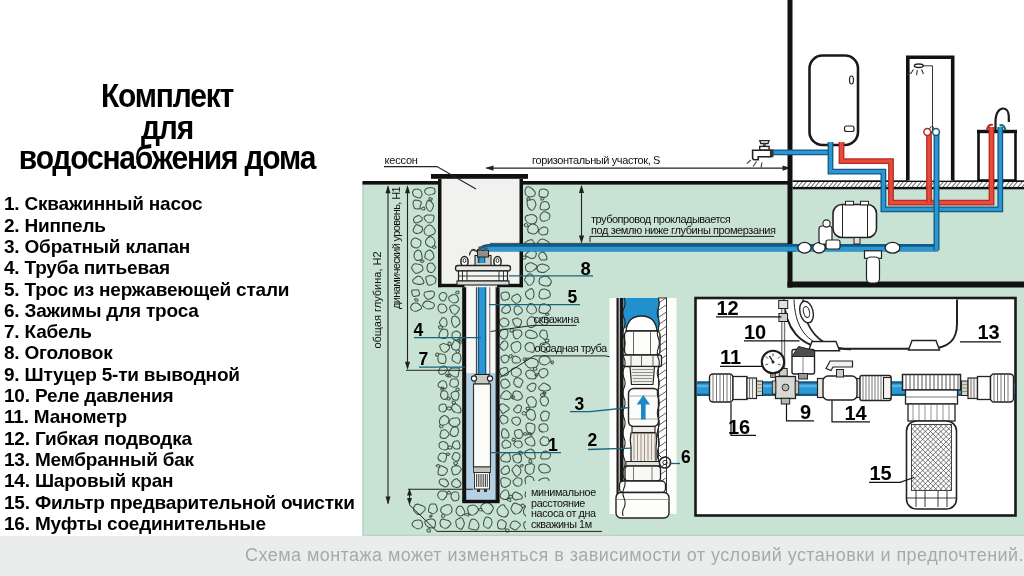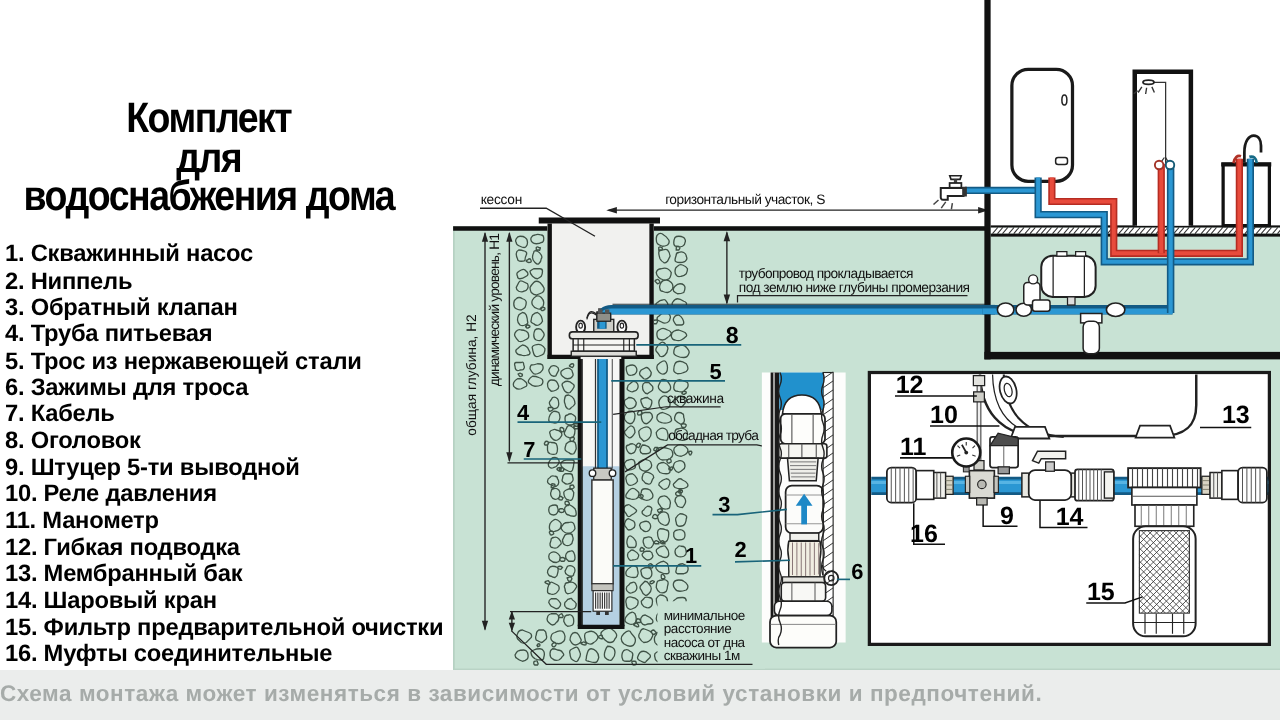--- a/index.html
+++ b/index.html
@@ -7,21 +7,21 @@
 .abs{position:absolute}
 </style></head>
 <body>
 
 <div class="abs" style="left:-4px;top:79.5px;width:342px;text-align:center;font-size:30px;letter-spacing:-1.2px;font-weight:bold;color:#000;line-height:27.7px;transform:scaleY(1.13);transform-origin:50% 0">Комплект<br>для<br>водоснабжения дома</div>
 
 <div class="abs" style="left:4px;top:193.4px;font-size:19px;letter-spacing:-0.2px;font-weight:bold;color:#000;line-height:21.3px;white-space:nowrap">1. Скважинный насос<br>2. Ниппель<br>3. Обратный клапан<br>4. Труба питьевая<br>5. Трос из нержавеющей стали<br>6. Зажимы для троса<br>7. Кабель<br>8. Оголовок<br>9. Штуцер 5-ти выводной<br>10. Реле давления<br>11. Манометр<br>12. Гибкая подводка<br>13. Мембранный бак<br>14. Шаровый кран<br>15. Фильтр предварительной очистки<br>16. Муфты соединительные</div>
 
 <div class="abs" style="left:0;top:536px;width:1024px;height:40px;background:#ebedec"></div>
 
-<div class="abs" style="left:0;top:545px;width:1024px;text-align:left;font-size:18px;letter-spacing:0.45px;font-weight:bold;color:#a6aba9">Схема монтажа может изменяться в зависимости от условий установки и предпочтений.</div>
+<div class="abs" style="left:0;top:545px;width:1024px;text-align:right;font-size:18px;letter-spacing:0.45px;font-weight:normal;color:#a6aba9">Схема монтажа может изменяться в зависимости от условий установки и предпочтений.</div>
 <svg class="abs" style="left:0;top:0" width="1024" height="576" viewBox="0 0 1024 576">
 
 <g>
 <rect x="362.5" y="181" width="661.5" height="355" fill="#c8e2d4"></rect>
 <rect x="362.5" y="181" width="1.2" height="355" fill="#b3cfc0"></rect>
 <rect x="362.5" y="534.8" width="661.5" height="1.2" fill="#b9d3c5"></rect>
 </g>
 
 <path d="M413,194Q412,193 413,191Q414,189 416,189Q419,189 420,190Q422,191 422,194Q422,196 421,197Q420,199 416,197Q413,196 413,194ZM433,194Q432,195 429,195Q427,195 426,194Q424,192 425,190Q426,188 428,188Q430,187 433,188Q435,188 435,191Q435,194 433,194ZM415,200Q417,200 420,201Q422,202 421,204Q420,206 420,208Q420,209 417,209Q414,209 414,207Q413,205 413,203Q413,201 415,200ZM423,210Q422,210 421,209Q421,208 422,208Q423,207 424,207Q425,208 425,209Q425,210 423,210ZM433,207Q433,209 431,211Q430,212 428,210Q426,208 426,206Q426,204 427,202Q427,200 430,201Q432,202 433,204Q434,206 433,207ZM431,200Q430,200 429,200Q429,199 429,198Q430,197 431,198Q433,198 432,199Q432,201 431,200ZM420,216Q421,217 422,218Q423,220 421,221Q418,223 416,223Q414,223 414,221Q413,219 414,218Q415,217 417,216Q419,215 420,216ZM433,221Q432,222 430,223Q428,223 426,221Q424,219 424,217Q425,216 427,215Q429,215 432,215Q434,215 434,217Q434,219 433,221ZM422,227Q423,229 422,231Q421,233 419,233Q418,234 415,233Q413,232 413,230Q414,228 415,226Q416,224 418,225Q420,226 422,227ZM427,226Q429,224 432,226Q434,228 435,230Q436,232 434,234Q432,235 429,236Q427,236 425,234Q424,232 424,230Q425,228 427,226ZM413,239Q415,237 418,239Q421,240 421,242Q421,244 420,246Q419,247 417,248Q415,248 413,247Q411,246 411,243Q411,240 413,239ZM434,246Q432,248 430,247Q427,246 426,244Q425,242 426,240Q427,238 429,237Q431,236 433,238Q435,240 435,242Q435,244 434,246ZM433,248Q432,247 433,246Q434,245 435,246Q436,246 436,247Q436,248 435,248Q434,249 433,248ZM421,252Q422,255 422,257Q423,259 420,260Q418,261 416,260Q414,258 414,256Q414,254 415,252Q416,251 418,250Q420,250 421,252ZM424,261Q424,262 423,262Q422,263 421,262Q420,261 421,261Q421,260 422,260Q423,260 424,261ZM431,260Q429,261 427,259Q424,258 425,256Q425,254 426,252Q428,250 430,250Q432,251 433,253Q434,256 434,257Q433,259 431,260ZM421,265Q423,266 423,269Q423,271 420,272Q417,274 415,273Q413,271 412,269Q411,267 413,265Q415,263 417,264Q419,264 421,265ZM427,268Q427,266 428,264Q429,263 431,263Q433,263 434,265Q436,267 435,269Q434,271 433,272Q432,273 429,272Q427,271 427,268ZM422,284Q419,285 417,284Q414,284 413,282Q412,280 414,279Q416,277 418,276Q420,276 422,278Q423,280 424,282Q424,284 422,284ZM426,279Q425,277 428,276Q431,275 433,276Q435,277 436,279Q436,281 435,283Q434,284 431,285Q428,286 427,283Q426,280 426,279ZM526,195Q525,194 525,191Q525,188 527,187Q529,186 531,188Q533,189 535,192Q536,194 534,196Q532,197 530,197Q527,196 526,195ZM539,194Q539,192 540,190Q541,189 543,189Q545,189 547,190Q549,192 548,194Q548,196 546,197Q543,198 541,197Q539,197 539,194ZM534,209Q532,211 531,210Q529,209 528,207Q527,204 527,202Q527,200 530,200Q533,199 534,200Q536,202 536,205Q535,207 534,209ZM529,198Q530,198 530,199Q530,200 529,200Q528,200 527,200Q527,199 527,198Q528,197 529,198ZM549,208Q548,210 544,210Q540,210 540,208Q540,207 541,204Q541,202 543,202Q545,201 547,202Q549,203 549,205Q550,207 549,208ZM542,197Q543,197 544,198Q544,199 543,200Q542,200 541,200Q541,199 541,198Q541,197 542,197ZM525,218Q526,215 529,215Q532,214 534,215Q536,216 537,218Q537,220 536,222Q535,224 531,224Q528,223 527,222Q525,220 525,218ZM550,215Q550,217 549,219Q547,221 545,221Q542,222 541,220Q540,219 540,217Q540,214 542,213Q544,211 546,212Q549,213 550,215ZM534,234Q532,234 530,233Q528,233 528,231Q527,229 529,226Q530,224 533,224Q535,224 537,226Q539,228 538,231Q536,234 534,234ZM525,224Q526,223 527,224Q528,225 528,226Q527,227 526,227Q525,226 524,225Q524,224 525,224ZM540,229Q542,227 544,227Q546,227 547,228Q548,229 548,230Q548,232 547,234Q545,235 542,235Q540,234 539,233Q538,231 540,229ZM533,241Q535,243 534,245Q533,248 531,249Q529,250 527,248Q525,247 525,245Q524,243 526,242Q528,240 530,240Q532,239 533,241ZM521,246Q522,245 523,245Q524,245 524,246Q525,247 523,248Q522,249 521,248Q521,247 521,246ZM542,248Q540,249 539,246Q537,244 538,242Q540,239 542,239Q544,239 547,241Q550,242 549,244Q547,246 546,247Q545,248 542,248ZM536,255Q536,257 534,258Q531,259 530,258Q528,257 526,256Q525,254 527,253Q529,251 531,250Q532,250 535,251Q537,253 536,255ZM525,259Q524,259 523,259Q522,258 522,257Q523,256 525,256Q526,256 526,257Q526,258 525,259ZM539,257Q538,255 540,253Q541,252 543,252Q545,253 546,255Q547,257 547,258Q547,260 545,260Q542,260 541,260Q540,259 539,257ZM534,264Q537,265 537,267Q536,269 534,270Q532,272 530,272Q527,272 526,270Q525,267 526,265Q527,264 529,263Q531,262 534,264ZM543,264Q546,265 548,266Q550,268 549,269Q547,271 545,272Q543,273 540,272Q538,272 537,269Q537,266 539,265Q541,264 543,264ZM534,280Q534,282 532,284Q530,286 528,285Q527,283 525,281Q524,279 526,277Q527,275 529,274Q531,273 533,276Q535,278 534,280ZM545,276Q548,276 550,279Q552,281 551,283Q550,286 547,286Q544,286 542,285Q539,284 539,282Q539,280 540,278Q541,277 545,276ZM416,296Q414,297 413,296Q412,295 412,293Q411,290 413,290Q415,290 417,290Q419,289 419,292Q420,294 419,295Q419,296 416,296ZM415,299Q416,298 417,299Q418,299 418,300Q418,301 417,301Q416,302 415,300Q414,299 415,299ZM424,295Q424,293 425,292Q427,292 430,291Q433,291 434,292Q435,294 434,296Q433,298 430,299Q427,300 426,298Q425,297 424,295ZM421,309Q419,310 417,311Q414,312 412,310Q410,309 411,306Q412,304 414,303Q415,303 417,303Q419,304 421,306Q422,308 421,309ZM424,307Q422,306 423,304Q424,302 426,301Q429,301 431,302Q434,303 434,304Q435,306 433,308Q431,309 428,309Q426,309 424,307ZM440,299Q439,297 439,296Q440,294 441,293Q443,292 445,293Q447,294 447,296Q446,298 445,300Q445,301 443,301Q441,301 440,299ZM449,297Q450,296 452,295Q455,294 456,295Q458,296 458,298Q459,300 458,301Q457,303 454,303Q452,303 450,301Q448,299 449,297ZM459,292Q459,293 458,294Q457,294 456,293Q455,293 456,292Q457,291 458,291Q459,291 459,292ZM445,305Q446,306 447,309Q447,311 445,312Q443,313 441,313Q440,312 439,311Q438,310 438,307Q439,304 441,304Q444,304 445,305ZM459,310Q458,312 456,314Q454,315 452,313Q451,312 450,309Q449,307 451,306Q452,305 454,305Q456,305 458,307Q460,308 459,310ZM440,321Q441,320 442,318Q444,317 446,319Q447,320 447,323Q447,325 446,326Q445,327 443,327Q441,326 440,324Q439,322 440,321ZM455,316Q458,317 459,319Q460,321 460,323Q459,325 457,326Q456,328 454,327Q452,325 452,323Q451,321 452,318Q452,316 455,316ZM442,338Q439,338 439,336Q439,334 440,332Q441,330 443,329Q445,329 447,330Q448,332 448,334Q448,336 446,338Q444,339 442,338ZM442,328Q441,329 440,329Q439,329 439,328Q438,327 439,326Q440,326 442,326Q443,327 442,328ZM452,335Q452,332 454,332Q455,331 457,331Q459,332 460,333Q461,334 460,337Q459,340 457,340Q455,340 453,339Q452,338 452,335ZM460,341Q459,340 459,339Q459,339 461,339Q462,339 463,339Q463,340 462,341Q461,341 460,341ZM442,351Q440,349 440,347Q439,345 442,344Q444,343 445,344Q447,344 449,346Q450,348 449,349Q448,351 446,352Q444,353 442,351ZM449,342Q450,342 451,343Q451,344 451,345Q450,346 449,345Q448,345 448,343Q448,342 449,342ZM457,341Q459,342 460,344Q460,347 459,349Q458,351 455,350Q453,350 452,348Q451,347 452,345Q453,343 454,341Q455,340 457,341ZM461,341Q462,341 463,342Q463,343 462,343Q461,343 460,343Q459,342 459,341Q460,340 461,341ZM440,363Q438,362 438,360Q438,358 438,356Q439,353 441,354Q444,354 445,355Q446,357 446,359Q446,362 445,363Q443,364 440,363ZM438,356Q437,356 436,356Q435,355 436,354Q436,353 437,353Q438,353 439,354Q439,355 438,356ZM455,362Q452,361 452,359Q452,358 453,355Q455,353 457,353Q459,353 460,354Q461,356 461,359Q460,362 459,363Q457,364 455,362ZM459,352Q459,353 457,353Q456,353 456,351Q456,350 457,350Q458,349 459,350Q460,351 459,352ZM439,370Q440,368 441,367Q442,366 444,366Q446,366 447,368Q448,370 446,372Q445,374 443,374Q441,375 440,374Q438,373 439,370ZM448,377Q447,377 446,376Q445,375 446,375Q446,374 448,374Q449,374 449,375Q449,376 448,377ZM459,371Q459,373 458,376Q457,378 455,377Q452,376 450,374Q448,372 449,370Q451,368 453,368Q456,368 458,368Q460,368 459,371ZM450,377Q449,377 448,377Q447,376 448,375Q449,374 450,374Q451,375 451,376Q451,377 450,377ZM446,383Q447,384 447,386Q447,388 445,389Q443,389 441,388Q438,387 438,385Q438,383 440,382Q441,380 444,381Q446,381 446,383ZM458,385Q457,387 455,387Q453,388 451,386Q449,385 450,383Q450,380 452,379Q454,379 456,379Q458,379 458,381Q459,384 458,385ZM458,391Q457,392 456,391Q456,390 456,389Q456,388 458,388Q459,388 459,389Q460,390 458,391ZM448,395Q448,398 446,399Q444,400 443,399Q442,399 441,397Q440,395 441,393Q441,391 443,391Q445,390 447,392Q448,393 448,395ZM443,390Q442,390 441,390Q441,389 441,388Q441,387 442,387Q444,387 444,388Q444,389 443,390ZM459,394Q459,397 458,399Q457,401 455,400Q453,400 452,398Q451,396 451,394Q451,393 453,392Q455,391 457,391Q458,392 459,394ZM449,400Q447,400 447,399Q447,398 448,397Q449,397 450,398Q451,398 450,399Q450,400 449,400ZM446,410Q445,412 443,412Q441,412 440,411Q439,410 439,408Q439,406 440,405Q442,404 444,404Q446,404 446,406Q447,408 446,410ZM449,410Q448,410 447,409Q447,408 448,407Q449,407 450,407Q452,408 451,409Q451,410 449,410ZM455,412Q453,412 452,409Q451,406 453,405Q454,403 456,404Q458,405 460,407Q461,409 461,411Q461,413 459,413Q456,413 455,412ZM455,404Q454,405 453,404Q452,404 452,402Q452,401 453,401Q455,401 455,402Q456,403 455,404ZM444,425Q442,426 440,424Q439,422 440,419Q441,417 443,416Q444,415 446,416Q448,417 449,419Q449,421 448,423Q446,425 444,425ZM443,427Q442,428 441,428Q440,428 440,427Q439,426 440,425Q441,425 442,425Q443,426 443,427ZM457,426Q454,427 452,426Q450,425 449,423Q449,421 451,419Q452,418 455,418Q458,417 459,419Q460,421 460,423Q459,425 457,426ZM441,431Q442,430 443,430Q445,429 447,431Q449,433 449,435Q448,436 446,438Q444,439 442,438Q440,438 440,435Q441,432 441,431ZM458,429Q459,431 458,433Q458,435 456,436Q454,437 452,436Q450,435 450,432Q451,430 452,428Q453,427 456,427Q458,427 458,429ZM448,448Q447,450 445,450Q442,450 440,448Q439,447 439,445Q439,443 441,442Q443,441 445,442Q447,443 448,445Q448,446 448,448ZM452,447Q452,449 451,449Q450,449 449,449Q447,448 448,447Q448,446 450,446Q451,446 452,447ZM453,443Q454,441 456,441Q458,440 459,442Q460,444 460,446Q460,449 458,449Q457,449 455,449Q454,448 453,447Q452,445 453,443ZM446,454Q447,456 446,459Q446,461 444,462Q442,462 441,461Q439,461 438,458Q438,456 439,455Q440,453 442,453Q444,453 446,454ZM450,454Q450,454 449,455Q449,456 447,455Q446,455 446,454Q447,453 448,453Q449,453 450,454ZM454,453Q456,452 458,453Q460,454 460,456Q460,458 459,459Q459,461 457,461Q455,461 454,460Q452,459 452,457Q453,455 454,453ZM447,472Q445,475 444,475Q442,476 440,475Q438,475 438,473Q438,470 439,468Q440,465 442,466Q444,467 446,468Q448,469 447,472ZM438,467Q437,467 436,466Q436,465 437,465Q439,464 439,465Q440,466 440,467Q439,468 438,467ZM454,475Q452,474 452,471Q451,469 452,468Q452,466 455,466Q458,465 460,467Q462,469 461,470Q460,472 458,474Q455,475 454,475ZM457,462Q458,463 457,464Q457,465 455,465Q454,464 454,463Q453,462 455,462Q456,461 457,462ZM445,479Q447,480 448,482Q449,483 448,485Q447,487 445,487Q443,486 441,485Q440,484 439,482Q439,480 441,479Q443,479 445,479ZM456,479Q457,478 458,480Q460,481 461,483Q461,486 459,487Q456,488 455,487Q453,487 452,485Q451,482 453,481Q454,479 456,479ZM445,498Q444,500 442,500Q441,500 439,498Q437,496 438,494Q438,492 441,491Q443,491 445,491Q447,492 447,494Q447,497 445,498ZM447,493Q447,492 449,491Q450,491 450,492Q451,493 450,494Q449,494 448,494Q447,494 447,493ZM451,497Q451,495 452,493Q453,492 455,492Q456,491 458,493Q459,494 459,497Q459,499 458,500Q456,501 454,501Q452,500 451,497ZM502,299Q501,297 501,295Q501,293 502,293Q504,292 506,292Q508,292 509,294Q510,296 509,298Q508,300 506,300Q503,301 502,299ZM515,303Q513,301 512,300Q511,298 513,296Q515,295 517,294Q518,294 519,295Q520,296 521,298Q521,301 519,302Q517,304 515,303ZM504,307Q506,305 507,305Q509,305 510,307Q511,309 510,311Q509,313 507,313Q506,314 504,313Q501,312 502,310Q502,308 504,307ZM516,306Q518,306 519,306Q520,307 522,309Q523,312 521,313Q519,314 518,315Q516,315 515,313Q514,312 514,309Q514,307 516,306ZM500,324Q499,322 500,320Q502,319 503,318Q505,318 507,319Q508,320 509,322Q509,325 507,326Q506,327 503,327Q501,326 500,324ZM515,326Q514,325 513,322Q512,319 514,319Q516,318 518,318Q519,319 521,320Q522,321 521,324Q520,327 518,327Q516,326 515,326ZM504,339Q502,339 500,336Q499,334 500,332Q501,330 503,329Q505,329 506,329Q508,330 508,332Q508,335 507,337Q506,339 504,339ZM522,334Q521,336 520,337Q518,339 517,339Q515,339 514,337Q513,335 513,332Q514,330 516,330Q518,330 520,330Q522,331 522,334ZM513,329Q514,330 513,331Q513,332 511,332Q510,332 510,331Q510,330 511,329Q512,328 513,329ZM504,341Q505,340 507,342Q508,344 508,346Q507,348 506,349Q504,351 503,350Q501,349 500,347Q499,345 501,344Q502,342 504,341ZM511,345Q512,343 515,342Q518,341 519,342Q521,343 521,346Q521,349 519,351Q517,353 515,353Q514,352 512,350Q511,347 511,345ZM503,356Q504,355 506,355Q509,356 509,358Q509,359 508,361Q508,362 505,363Q503,363 502,361Q501,359 501,358Q501,356 503,356ZM514,363Q512,362 512,360Q513,357 514,356Q516,356 518,357Q519,357 520,359Q521,360 520,362Q519,363 517,363Q516,363 514,363ZM509,357Q509,356 510,355Q511,354 512,355Q513,355 512,356Q512,357 511,358Q510,358 509,357ZM508,372Q509,374 507,375Q505,376 503,376Q501,376 500,373Q499,371 500,370Q501,368 503,368Q505,367 507,368Q508,369 508,372ZM516,377Q514,377 512,375Q511,372 511,370Q512,369 514,368Q516,367 518,368Q521,369 521,371Q522,373 520,375Q518,377 516,377ZM506,388Q503,389 502,387Q501,386 501,384Q500,382 502,380Q504,379 506,379Q508,380 509,382Q510,383 510,385Q509,387 506,388ZM514,381Q514,379 516,378Q518,377 521,379Q523,380 523,382Q522,383 521,386Q520,388 518,387Q516,387 515,385Q513,384 514,381ZM509,399Q506,400 504,399Q502,399 501,398Q500,396 502,394Q503,392 505,391Q507,390 509,392Q512,394 511,396Q511,398 509,399ZM511,397Q511,396 512,396Q513,395 514,396Q515,397 514,398Q514,399 513,399Q511,398 511,397ZM513,398Q512,396 513,394Q513,391 516,391Q518,391 520,392Q521,393 522,395Q523,398 521,399Q518,401 516,400Q513,399 513,398ZM499,407Q500,404 502,404Q503,403 505,405Q507,406 509,408Q510,409 507,411Q505,412 504,413Q502,414 501,411Q499,409 499,407ZM518,405Q520,405 521,406Q522,407 521,409Q521,411 520,412Q518,413 517,413Q515,412 514,411Q513,409 515,408Q516,406 518,405ZM503,415Q505,416 507,417Q508,418 508,420Q508,422 506,423Q505,424 503,424Q502,424 501,422Q499,420 500,418Q501,415 503,415ZM514,424Q512,423 512,421Q511,420 513,418Q516,417 517,417Q519,417 520,419Q521,421 520,423Q519,425 518,425Q516,426 514,424ZM504,438Q502,438 502,436Q501,434 502,431Q503,428 505,429Q507,430 508,432Q509,433 509,435Q509,438 507,438Q506,438 504,438ZM517,438Q515,437 515,435Q514,433 515,431Q515,430 517,430Q519,429 521,430Q522,432 523,434Q523,436 521,438Q519,439 517,438ZM506,448Q504,449 503,447Q502,446 502,444Q502,442 504,441Q505,439 508,441Q510,442 511,444Q511,445 510,447Q508,448 506,448ZM522,444Q523,445 521,447Q520,448 518,448Q517,448 515,446Q513,444 514,443Q515,441 517,441Q518,441 520,441Q522,442 522,444ZM513,441Q512,441 512,440Q512,439 513,438Q514,438 515,439Q516,439 515,440Q515,441 513,441ZM508,453Q510,453 510,456Q511,459 510,460Q510,462 507,462Q505,462 502,461Q500,460 501,457Q502,455 504,454Q506,452 508,453ZM521,456Q522,459 521,461Q520,463 518,463Q516,463 515,462Q513,461 513,458Q512,456 514,455Q516,454 518,454Q520,454 521,456ZM520,451Q521,451 522,452Q523,453 522,454Q521,455 520,454Q519,454 519,453Q518,452 520,451ZM506,466Q508,465 509,468Q510,470 509,472Q508,474 506,474Q504,475 503,474Q501,473 501,471Q501,469 503,468Q504,466 506,466ZM519,467Q521,469 521,471Q521,473 519,475Q517,477 516,476Q514,475 513,472Q511,470 513,468Q515,466 516,465Q518,465 519,467ZM521,465Q522,464 523,465Q524,465 523,466Q522,467 521,467Q520,467 520,466Q520,465 521,465ZM502,478Q504,477 506,478Q508,478 510,480Q511,481 510,484Q509,486 506,487Q504,488 503,487Q501,486 501,483Q500,480 502,478ZM522,481Q522,484 521,485Q519,487 517,486Q515,486 514,484Q513,483 513,481Q514,480 515,479Q516,477 519,478Q522,478 522,481ZM508,491Q509,493 509,495Q509,498 507,499Q505,500 503,499Q500,498 500,496Q500,494 502,492Q504,490 505,490Q506,489 508,491ZM507,500Q507,500 508,499Q509,498 510,499Q511,500 511,501Q510,502 509,501Q508,501 507,500ZM522,496Q523,498 521,499Q518,499 516,500Q514,500 513,498Q512,496 513,494Q514,492 516,492Q518,493 520,494Q521,495 522,496ZM512,496Q513,497 512,498Q511,498 510,498Q508,498 509,497Q509,496 510,495Q512,495 512,496ZM526,296Q525,294 526,292Q528,290 530,289Q532,288 533,290Q534,292 534,294Q534,297 533,298Q531,300 529,299Q527,298 526,296ZM542,299Q539,298 539,296Q539,293 540,291Q541,289 544,289Q546,289 549,291Q551,294 550,296Q549,298 547,298Q545,299 542,299ZM536,308Q537,310 536,312Q534,314 532,314Q530,314 528,312Q526,310 527,308Q528,306 529,304Q530,303 533,304Q535,306 536,308ZM547,313Q545,314 542,313Q539,313 539,310Q539,308 540,306Q542,303 545,304Q548,305 550,306Q551,308 550,310Q549,311 547,313ZM529,327Q527,325 527,322Q527,320 529,318Q531,316 533,317Q535,318 536,320Q536,322 536,324Q536,326 533,327Q530,328 529,327ZM543,325Q541,324 539,322Q538,321 540,319Q542,317 544,317Q545,317 547,318Q550,318 549,321Q548,323 546,325Q545,326 543,325ZM547,313Q549,313 549,314Q549,315 548,315Q547,316 546,315Q545,315 546,314Q546,313 547,313ZM535,338Q532,339 529,338Q527,338 526,336Q525,335 526,332Q528,330 530,330Q533,331 535,332Q537,333 537,335Q538,337 535,338ZM547,334Q548,336 547,338Q545,340 544,339Q542,338 541,337Q539,336 540,333Q541,330 543,330Q545,330 546,331Q547,331 547,334ZM531,352Q528,352 526,350Q525,348 525,346Q526,344 528,343Q530,342 532,343Q534,344 534,346Q535,349 534,351Q534,353 531,352ZM540,346Q540,343 543,343Q545,342 547,343Q550,344 550,347Q550,349 549,351Q547,353 544,352Q541,351 540,350Q539,349 540,346ZM545,340Q545,339 547,339Q548,339 549,340Q549,341 548,342Q547,342 546,342Q545,341 545,340ZM538,362Q539,365 536,367Q533,368 530,368Q528,368 526,365Q524,362 525,360Q526,358 529,358Q532,358 535,359Q538,360 538,362ZM526,358Q527,359 527,360Q526,361 525,361Q524,361 523,360Q523,359 524,358Q524,358 526,358ZM550,359Q551,361 549,363Q548,364 545,365Q543,365 541,364Q539,362 539,360Q539,358 541,357Q543,355 546,356Q549,357 550,359ZM552,361Q552,361 553,361Q554,362 553,363Q553,364 552,364Q551,363 551,362Q551,361 552,361ZM526,375Q525,373 527,371Q529,370 531,370Q534,371 535,373Q537,375 536,377Q536,379 533,379Q530,379 528,378Q527,377 526,375ZM534,368Q535,367 536,367Q537,368 537,369Q537,370 536,370Q535,371 534,370Q533,369 534,368ZM543,378Q541,378 540,376Q538,373 539,372Q539,370 542,369Q544,368 546,369Q548,370 548,373Q548,375 546,376Q545,377 543,378ZM536,374Q538,373 538,374Q538,376 537,376Q537,377 536,376Q535,376 535,375Q535,374 536,374ZM533,383Q535,383 536,385Q536,387 535,389Q535,390 533,391Q532,392 530,391Q528,389 527,388Q527,386 529,385Q530,384 533,383ZM539,387Q541,385 542,384Q544,382 546,384Q549,385 550,387Q551,389 549,390Q547,391 545,391Q542,391 540,390Q538,388 539,387ZM544,396Q542,397 541,396Q540,395 541,394Q542,393 544,393Q545,394 545,395Q545,396 544,396ZM535,399Q537,401 536,404Q536,407 534,407Q531,408 529,406Q528,404 527,403Q526,401 527,399Q528,397 530,397Q533,396 535,399ZM526,408Q526,408 528,407Q529,407 530,408Q530,409 529,409Q528,410 527,410Q526,409 526,408ZM548,399Q549,401 548,403Q547,405 546,406Q544,406 542,405Q541,403 540,401Q540,398 542,397Q545,396 546,397Q547,397 548,399ZM543,394Q543,394 543,393Q543,391 544,392Q546,392 546,393Q546,394 545,394Q544,395 543,394ZM535,414Q536,416 535,418Q534,421 531,420Q528,419 527,417Q526,414 526,413Q527,411 529,410Q531,409 533,410Q535,411 535,414ZM526,414Q526,415 524,415Q523,415 522,414Q522,413 523,412Q524,411 525,412Q526,412 526,414ZM541,414Q542,412 544,411Q546,411 548,412Q550,413 549,415Q549,417 548,419Q547,421 544,421Q541,421 541,418Q540,415 541,414ZM527,431Q526,429 526,426Q526,424 528,423Q531,423 533,424Q535,424 535,427Q535,430 534,432Q533,434 530,434Q528,433 527,431ZM526,433Q527,433 527,434Q527,435 527,435Q526,435 524,435Q523,434 524,433Q525,432 526,433ZM547,425Q548,426 548,428Q548,430 547,431Q546,432 543,432Q540,432 539,429Q539,427 539,426Q540,424 542,424Q545,423 547,425ZM533,438Q535,440 535,443Q535,446 532,446Q530,446 529,445Q527,445 526,443Q524,440 526,439Q528,437 530,437Q532,436 533,438ZM529,433Q530,432 531,433Q532,434 532,435Q531,435 530,435Q529,435 528,434Q528,433 529,433ZM548,438Q549,440 549,442Q549,444 547,445Q544,446 542,445Q540,444 540,441Q540,439 542,438Q543,436 545,437Q547,437 548,438ZM526,451Q529,449 531,449Q533,450 534,451Q535,453 535,456Q536,459 533,459Q531,459 529,458Q527,458 525,455Q524,452 526,451ZM529,460Q530,459 531,460Q532,461 532,462Q532,463 530,463Q529,463 529,462Q529,461 529,460ZM550,457Q550,458 547,459Q544,459 542,459Q540,458 541,456Q541,454 542,453Q543,451 546,451Q548,452 550,453Q551,455 550,457ZM534,469Q534,471 533,473Q531,475 528,474Q526,473 525,470Q525,467 526,465Q528,464 530,464Q532,463 534,465Q535,466 534,469ZM543,464Q546,464 547,465Q549,466 550,468Q551,470 549,472Q546,473 544,473Q541,473 540,471Q538,469 539,466Q540,464 543,464ZM534,481Q535,483 533,485Q531,487 529,487Q527,486 526,484Q525,482 525,479Q526,477 528,476Q530,476 532,477Q534,478 534,481ZM547,485Q547,488 544,488Q542,488 539,486Q537,484 538,482Q539,480 541,479Q542,478 546,478Q549,478 549,481Q548,483 547,485ZM527,498Q525,497 525,495Q525,492 527,490Q530,489 532,489Q534,490 534,492Q535,494 534,497Q534,499 532,499Q530,499 527,498ZM545,499Q543,498 542,497Q540,495 542,493Q543,492 545,491Q546,491 548,493Q550,494 550,496Q550,498 549,499Q547,499 545,499ZM545,487Q546,486 547,487Q548,487 548,488Q548,489 546,489Q545,490 545,488Q544,487 545,487ZM418,504Q420,505 423,506Q426,507 425,510Q423,512 421,514Q419,515 417,514Q415,512 414,511Q413,509 414,507Q415,504 418,504ZM433,514Q431,513 429,512Q428,510 429,508Q429,505 431,504Q433,504 435,504Q437,505 437,508Q438,511 436,512Q434,514 433,514ZM431,517Q430,518 430,517Q429,516 430,516Q430,515 431,515Q432,515 432,516Q432,517 431,517ZM444,506Q447,504 450,505Q452,507 452,509Q452,512 451,513Q449,515 447,515Q444,515 442,513Q440,511 441,509Q441,507 444,506ZM458,515Q457,514 456,512Q456,510 457,508Q458,506 460,506Q462,506 463,508Q464,510 465,512Q465,514 463,515Q460,517 458,515ZM466,514Q467,513 468,514Q469,514 469,515Q469,516 468,516Q466,516 465,515Q464,514 466,514ZM478,511Q477,513 475,514Q473,516 471,515Q468,514 468,511Q467,507 469,506Q472,505 473,505Q475,505 477,507Q479,509 478,511ZM481,511Q480,511 479,510Q478,510 479,509Q481,508 481,508Q482,508 482,510Q483,511 481,511ZM483,504Q486,502 489,503Q492,505 493,507Q494,509 492,511Q491,514 488,514Q486,514 484,512Q482,510 481,508Q480,506 483,504ZM497,511Q497,509 499,507Q502,504 504,505Q505,507 507,509Q509,511 508,514Q507,517 504,517Q502,517 499,515Q497,513 497,511ZM515,503Q518,504 520,505Q523,507 522,509Q521,512 519,513Q518,514 515,514Q513,513 512,511Q510,509 512,506Q513,503 515,503ZM524,509Q525,508 526,506Q528,505 531,505Q533,506 534,510Q534,513 533,515Q531,517 528,517Q525,516 524,514Q523,511 524,509ZM521,505Q522,504 523,504Q524,505 525,506Q525,506 524,507Q523,508 522,507Q521,506 521,505ZM550,508Q551,510 549,512Q548,515 546,515Q544,516 542,514Q540,512 541,510Q541,508 543,506Q544,505 547,506Q549,507 550,508ZM418,529Q415,528 414,527Q412,526 412,524Q413,522 414,521Q416,520 419,520Q421,520 422,522Q423,525 422,527Q420,529 418,529ZM435,521Q436,523 435,526Q435,528 433,528Q430,528 428,527Q425,525 425,523Q424,521 427,520Q429,519 432,519Q434,519 435,521ZM427,530Q427,529 428,529Q430,528 430,530Q431,531 430,532Q429,532 428,532Q427,532 427,530ZM442,519Q444,519 446,520Q449,520 450,522Q452,524 450,525Q449,527 447,528Q444,529 442,527Q440,526 440,523Q440,520 442,519ZM442,515Q443,514 444,514Q445,515 445,515Q445,516 444,517Q443,518 442,517Q441,516 442,515ZM458,519Q461,517 462,518Q463,519 464,522Q465,524 463,527Q462,530 460,529Q458,528 457,527Q456,525 456,523Q455,520 458,519ZM469,527Q469,525 470,522Q471,519 473,519Q475,519 477,521Q479,523 479,526Q478,530 476,530Q474,530 471,529Q468,529 469,527ZM492,522Q492,525 490,527Q489,529 487,528Q486,528 484,526Q483,524 484,521Q485,518 486,517Q488,517 490,518Q492,519 492,522ZM500,520Q502,519 504,521Q507,522 506,525Q506,528 504,529Q503,529 501,529Q498,529 498,527Q497,525 498,522Q499,520 500,520ZM508,529Q509,529 509,531Q509,532 507,532Q506,532 506,531Q505,529 506,529Q507,529 508,529ZM520,526Q518,528 517,529Q516,531 513,529Q510,528 510,526Q511,523 512,522Q513,521 515,521Q517,521 519,523Q521,524 520,526ZM530,520Q531,520 534,521Q536,522 536,525Q536,529 534,530Q531,531 528,530Q524,529 524,526Q523,523 525,522Q528,520 530,520ZM547,526Q546,528 544,528Q542,529 539,528Q537,527 537,524Q537,521 539,520Q542,519 544,519Q546,519 548,522Q549,525 547,526ZM537,526Q537,527 536,527Q535,528 534,527Q533,527 534,526Q535,525 536,525Q537,525 537,526Z" fill="none" stroke="#3f5246" stroke-width="1.05"></path>
 

